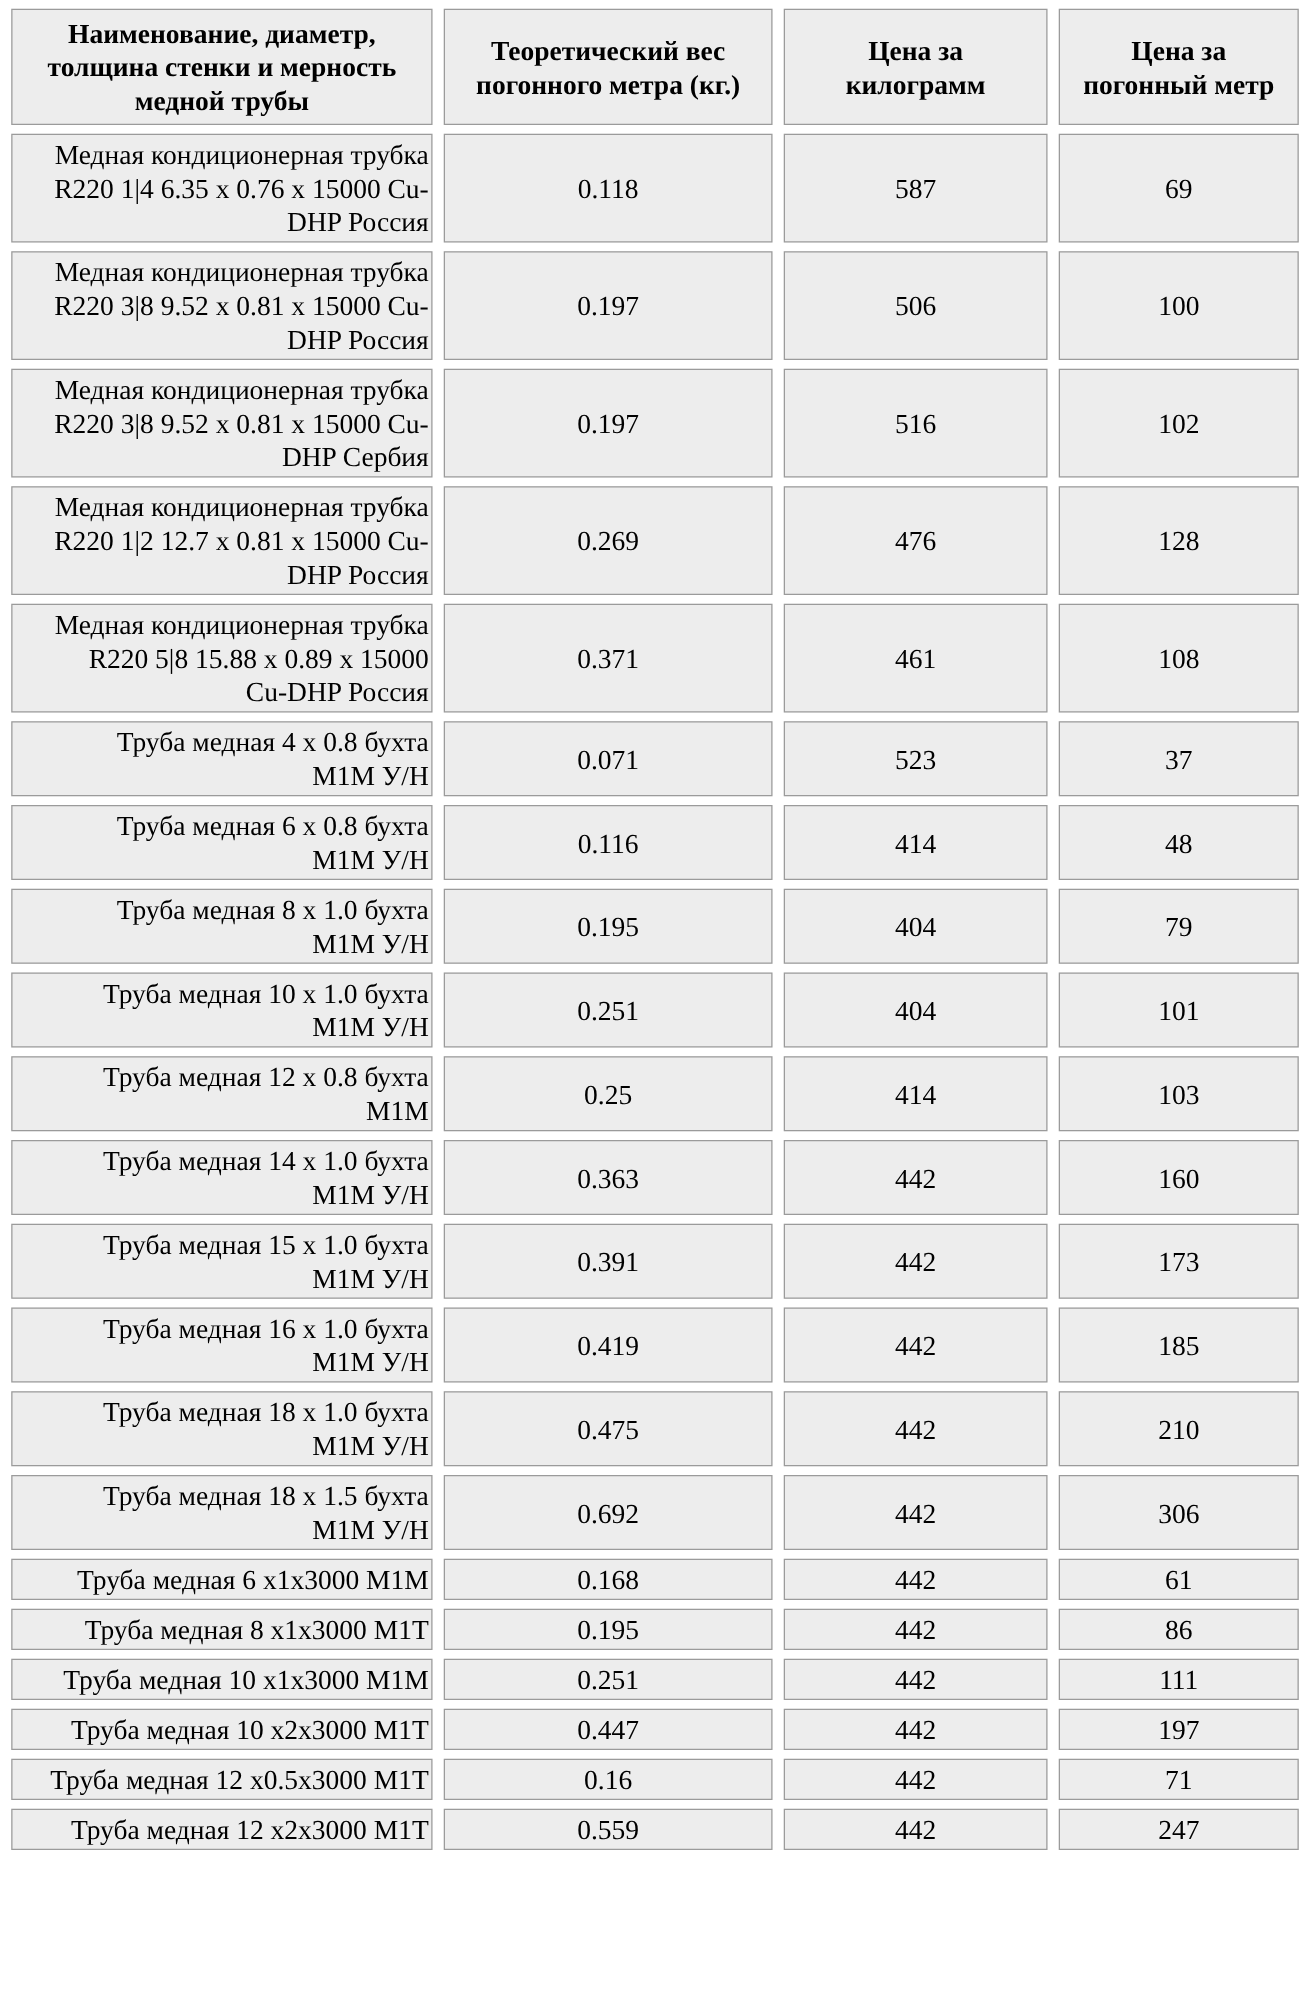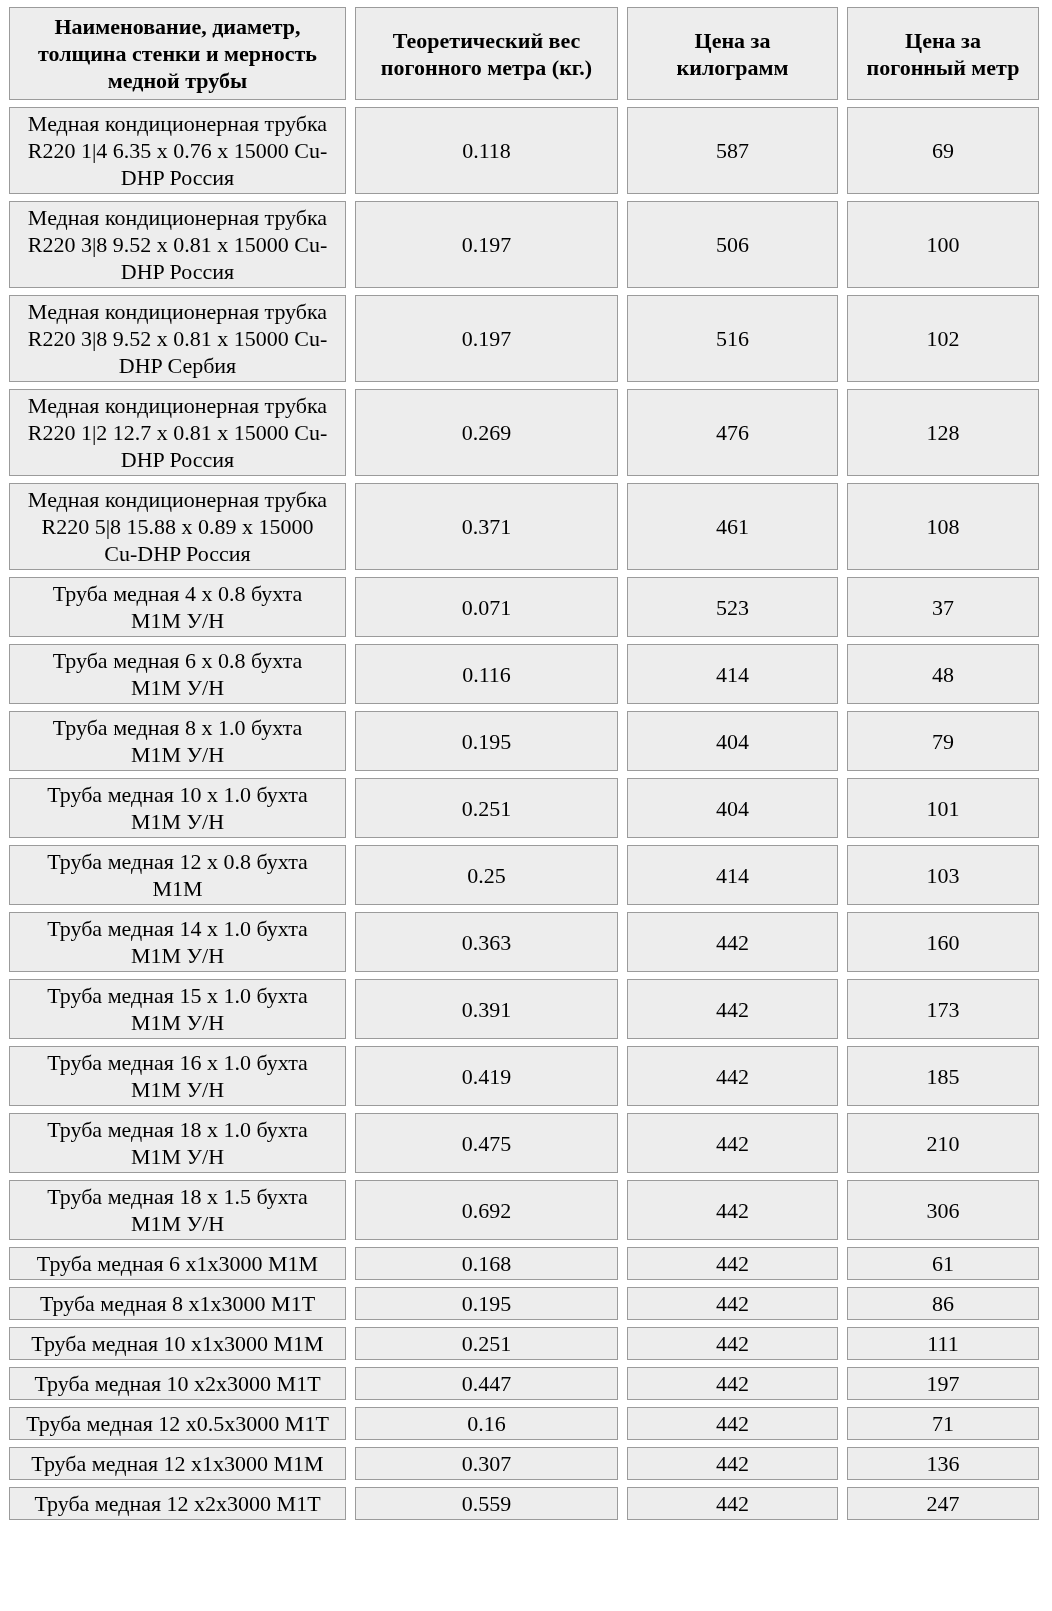--- a/index.html
+++ b/index.html
@@ -37,21 +37,21 @@
     text-align: center;
     padding: 5px 2px;
     white-space: pre-line;
   }
   table.price-table td {
     font-size: 22px;
     line-height: 27px;
     padding: 2px;
   }
   td.name-cell {
-    text-align: center;
+    text-align: right;
     padding-left: 4px;
     white-space: pre-line;
   }
   td.num-cell {
     text-align: center;
   }
 </style>
 </head>
 <body>
 
@@ -212,26 +212,20 @@
           <td class="num-cell">442</td>
           <td class="num-cell">197</td>
         </tr>
         <tr>
           <td class="name-cell">Труба медная 12 х0.5х3000 М1Т</td>
           <td class="num-cell">0.16</td>
           <td class="num-cell">442</td>
           <td class="num-cell">71</td>
         </tr>
         <tr>
-          <td class="name-cell">Труба медная 12 х1х3000 М1М</td>
-          <td class="num-cell">0.307</td>
-          <td class="num-cell">442</td>
-          <td class="num-cell">136</td>
-        </tr>
-        <tr>
           <td class="name-cell">Труба медная 12 х2х3000 М1Т</td>
           <td class="num-cell">0.559</td>
           <td class="num-cell">442</td>
           <td class="num-cell">247</td>
         </tr>
       </tbody>
   </table>
 
 </div>
 

